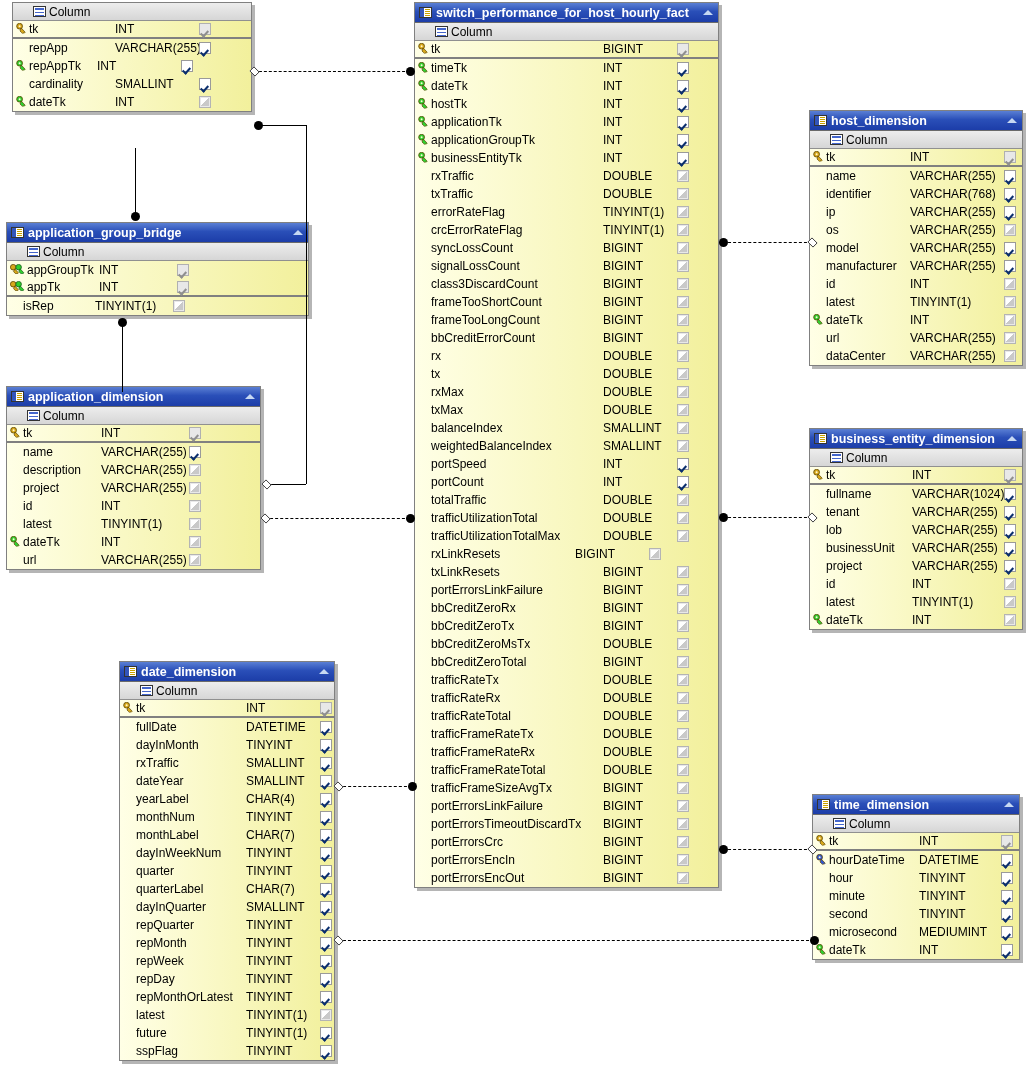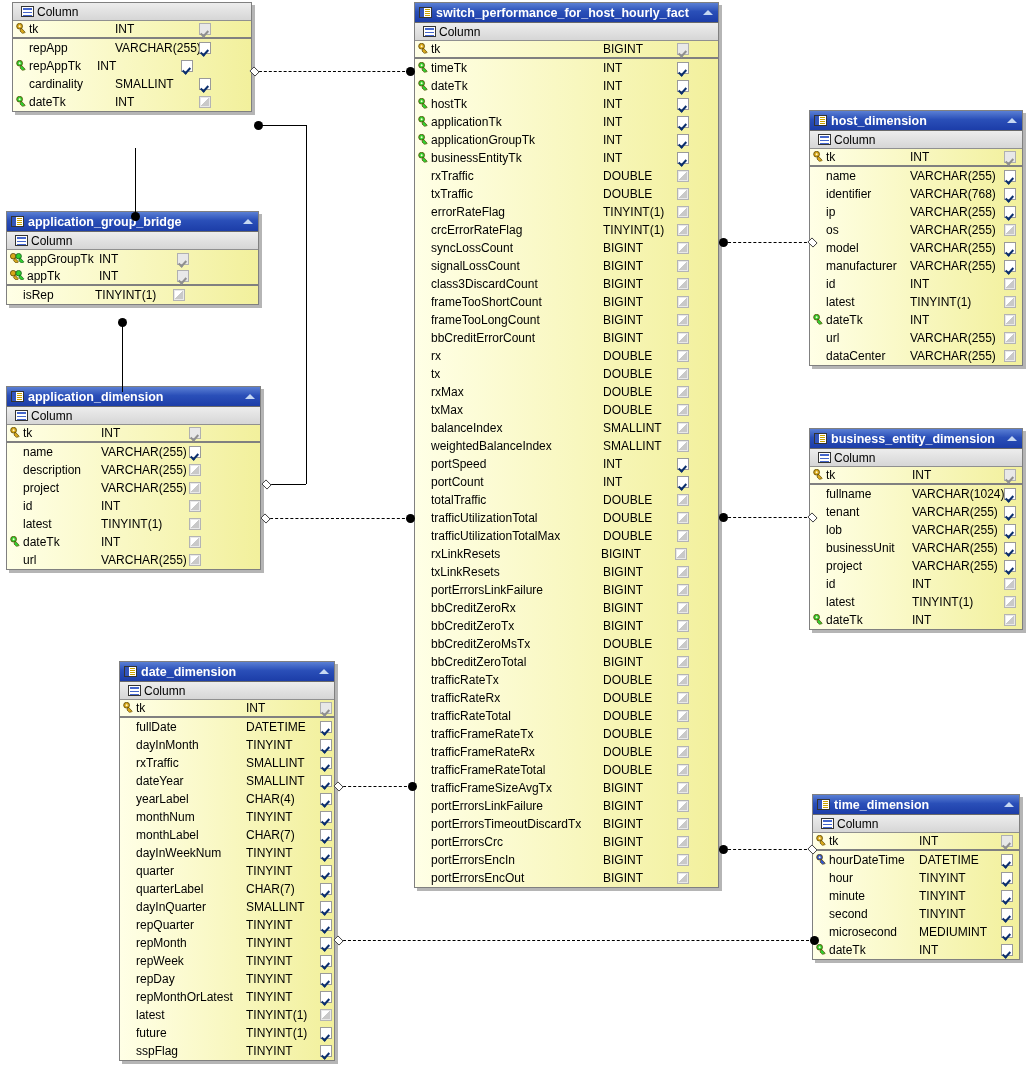--- a/index.html
+++ b/index.html
@@ -55,21 +55,21 @@
     border-left: 5px solid transparent;
     border-right: 5px solid transparent;
     border-bottom: 5px solid #c6d8f2;
   }
 
   .tbl-colhdr {
     height: 18px;
     display: flex; align-items: center;
     background: linear-gradient(to bottom,#ededed,#d6d6d6);
     border-bottom: 1px solid #909090;
-    padding-left: 8px;
+    padding-left: 20px;
     font-size: 12px; color: #000;
   }
   .ico-col {
     width: 13px; height: 11px; margin-right: 3px; flex: none;
     background: #ffffff; border: 1px solid #333; position: relative;
   }
   .ico-col::before {
     content:""; position:absolute; left:1px; right:1px; top:1px; height:2px;
     background:#4466cc;
   }
@@ -196,21 +196,21 @@
             </span>
           </span>
           <span class="namecell" style="width:86px">dateTk</span>
           <span class="typecell" style="width:84px">INT</span>
           <span class="chkcell">
             <span class="cb dis"></span>
           </span>
         </div>
       </div>
     </div>
-    <div class="tbl" style="left: 6px; top: 211px; width: 253px;">
+    <div class="tbl" style="left: 6px; top: 222px; width: 303px;">
       <div class="tbl-title">
         <span class="ico-table"></span>
         <span class="tname">application_group_bridge</span>
         <span class="collapse-arrow"></span>
       </div>
       <div class="tbl-colhdr">
         <span class="ico-col"></span>
         <span>Column</span>
       </div>
       <div class="rows">
@@ -637,21 +637,21 @@
         <div class="row">
           <span class="keycell" style="width:16px"></span>
           <span class="namecell" style="width:172px">trafficUtilizationTotalMax</span>
           <span class="typecell" style="width:74px">DOUBLE</span>
           <span class="chkcell">
             <span class="cb dis"></span>
           </span>
         </div>
         <div class="row">
           <span class="keycell" style="width:16px"></span>
-          <span class="namecell" style="width:170px">rxLinkResets</span>
+          <span class="namecell" style="width:144px">rxLinkResets</span>
           <span class="typecell" style="width:74px">BIGINT</span>
           <span class="chkcell">
             <span class="cb dis"></span>
           </span>
         </div>
         <div class="row">
           <span class="keycell" style="width:16px"></span>
           <span class="namecell" style="width:172px">txLinkResets</span>
           <span class="typecell" style="width:74px">BIGINT</span>
           <span class="chkcell">

